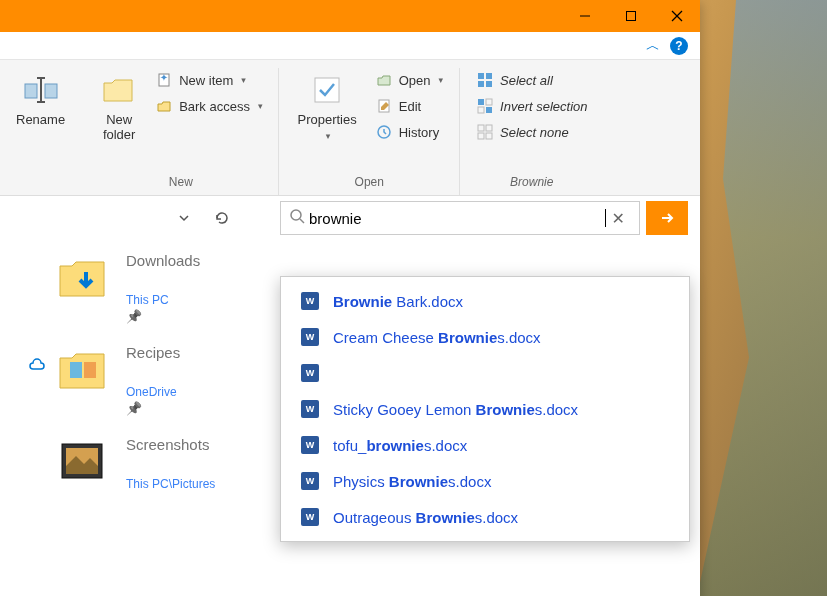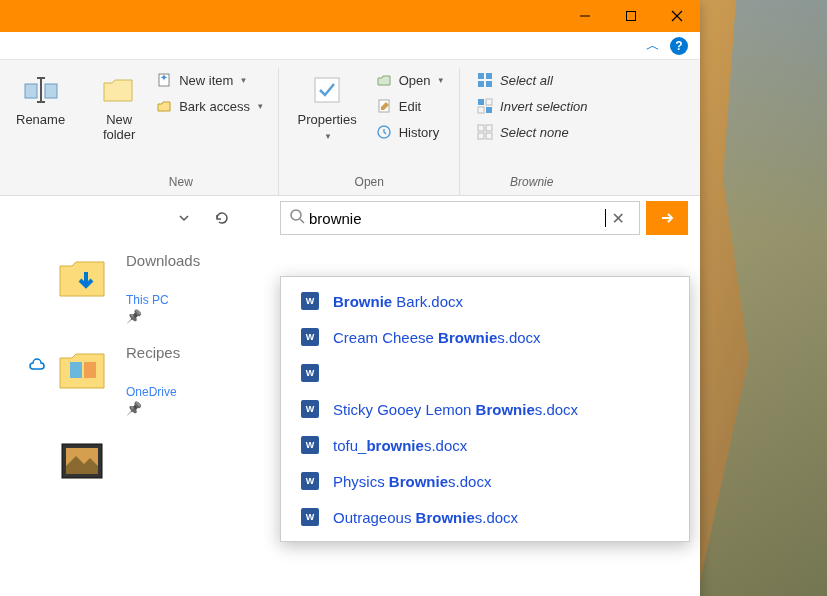--- a/index.html
+++ b/index.html
@@ -270,20 +270,24 @@
           <span class="item-loc">OneDrive</span>
           <span class="pin" style="filter: grayscale(1);">📌</span>
         </div>
       </div>
       <div class="item">
         <div class="item-icon"><svg width="52" height="48">
             <rect x="6" y="8" width="40" height="34" fill="#333" stroke="#111"></rect>
             <rect x="10" y="12" width="32" height="26" fill="#d4a050"></rect>
             <path d="M10 30 L20 20 L28 28 L34 22 L42 30 L42 38 L10 38 Z" fill="#8a6a30"></path>
           </svg></div>
+        <div class="item-text">
+          <span class="item-name">Screenshots</span>
+          <span class="item-loc">This PC\Pictures</span>
+        </div>
       </div>
     </div>
 </div>
 
 <div class="suggest" id="suggest-list">
     <div class="sugg-row">
       <span class="word-icon"></span>
       <span><strong>Brownie</strong> Bark.docx</span>
     </div>
     <div class="sugg-row">

